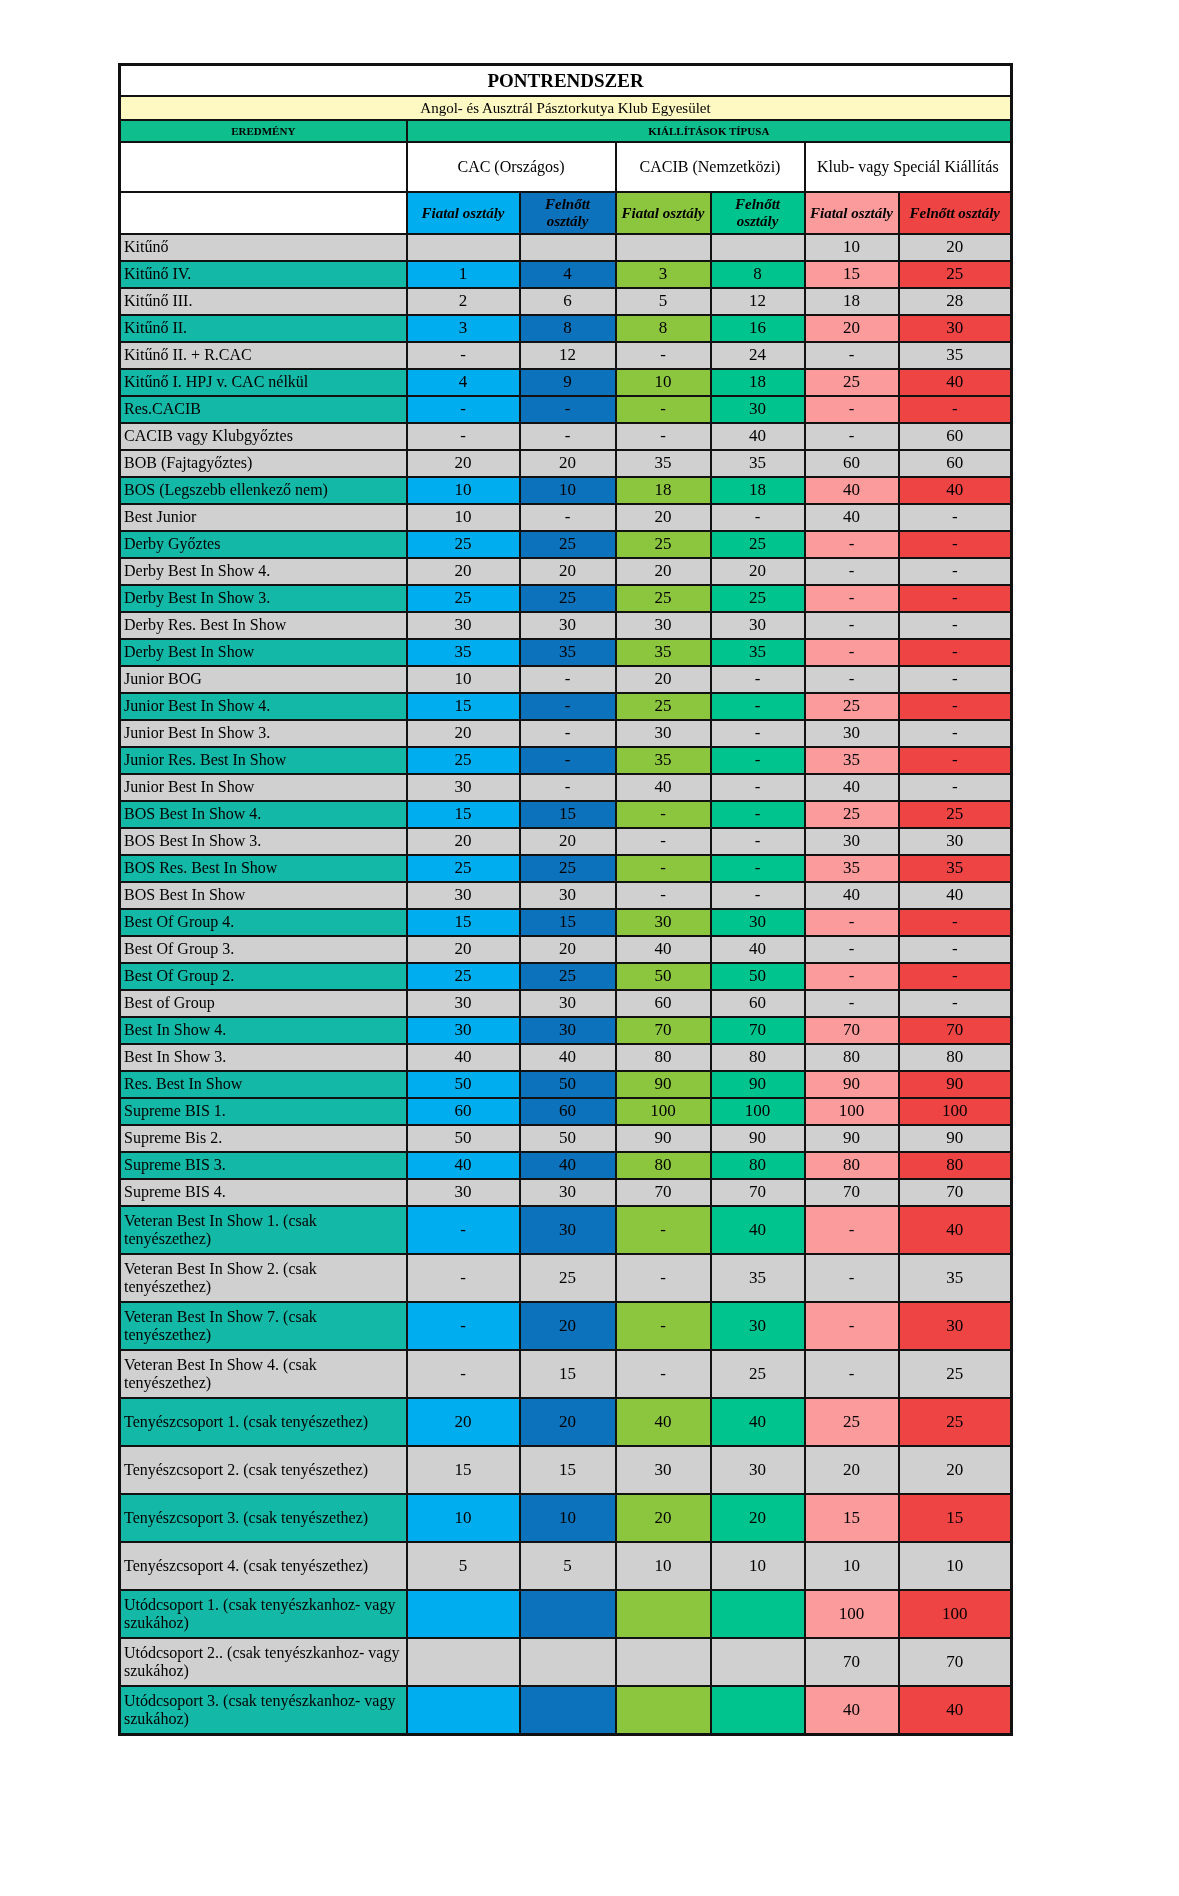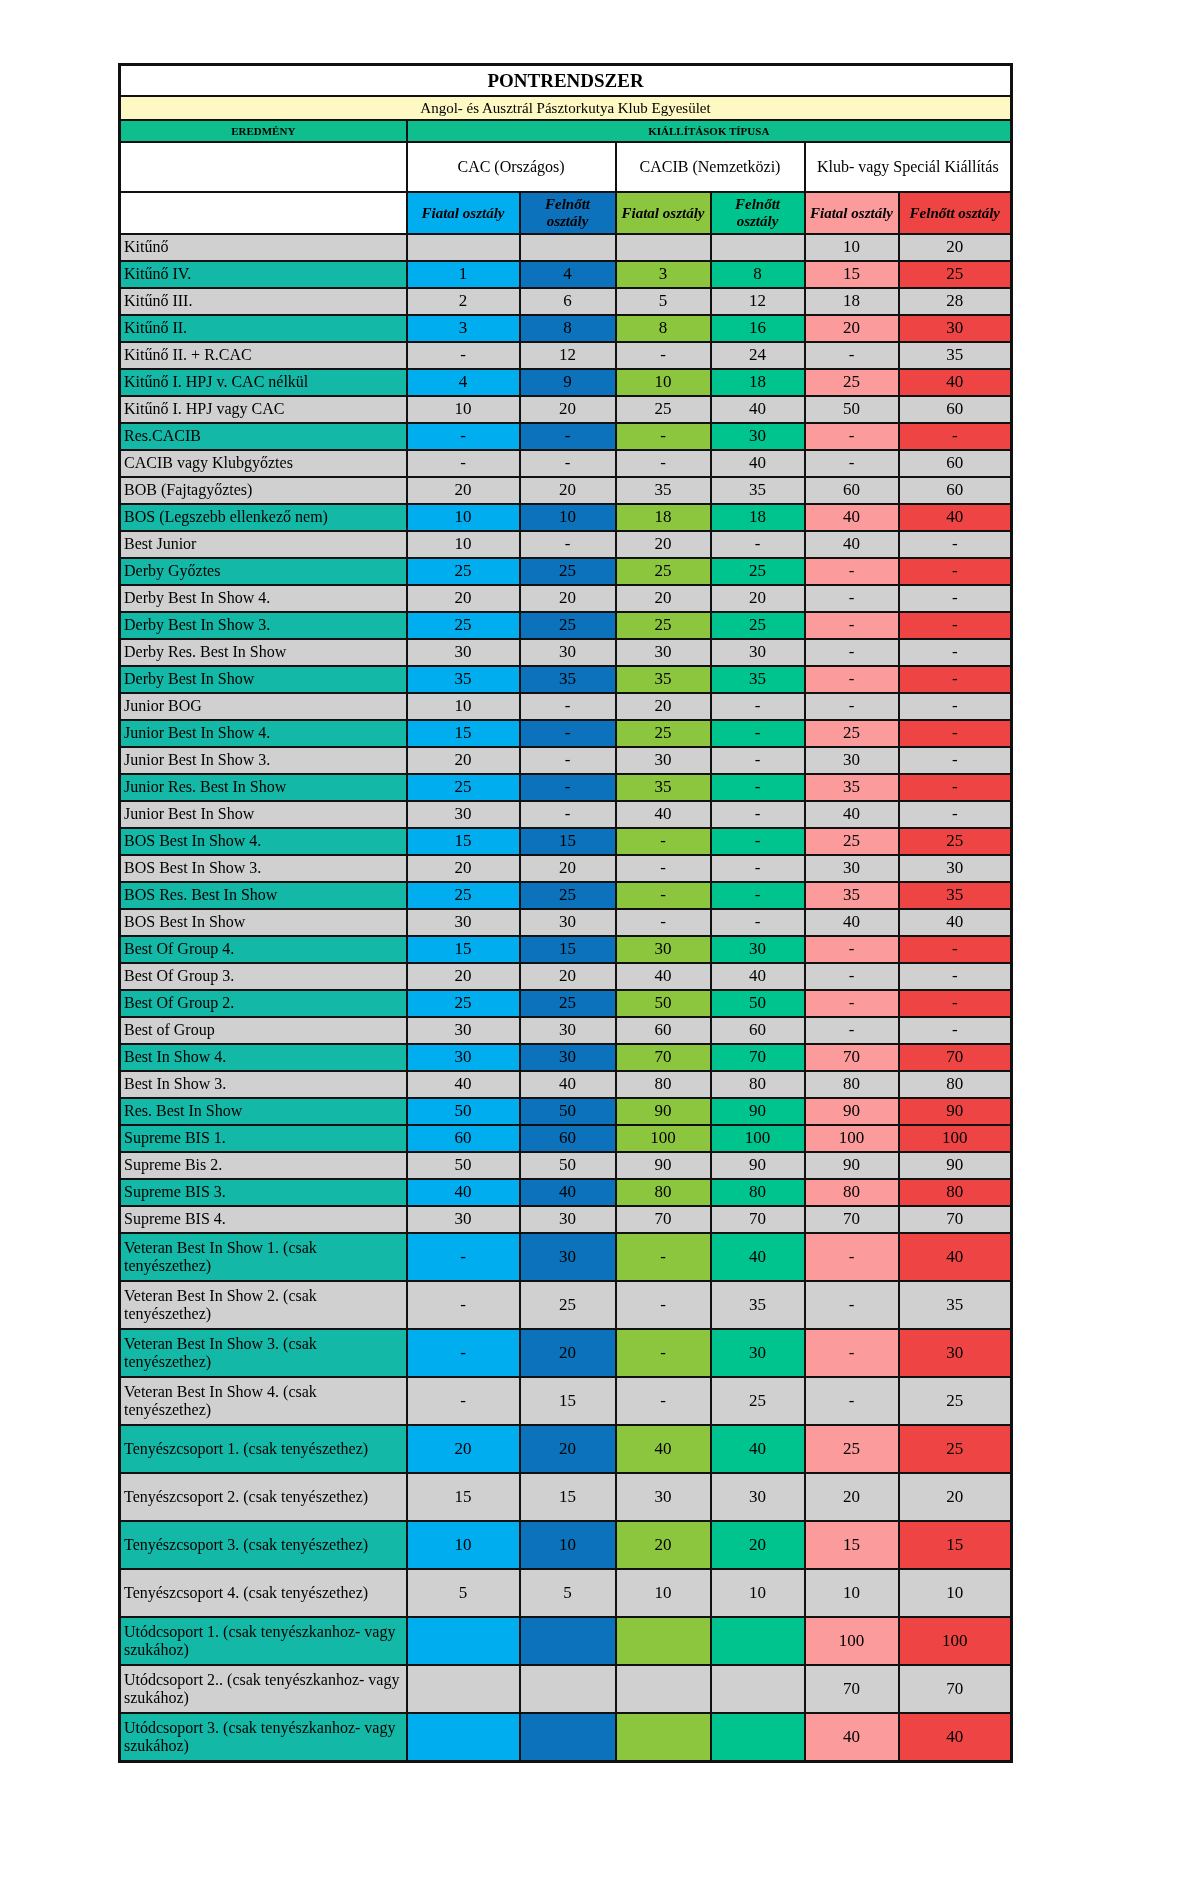--- a/index.html
+++ b/index.html
@@ -141,29 +141,20 @@
       </tr>
       <tr class="row-colored row-single">
         <td class="label-cell">Kitűnő I. HPJ v. CAC nélkül</td>
         <td class="val-cell c0">4</td>
         <td class="val-cell c1">9</td>
         <td class="val-cell c2">10</td>
         <td class="val-cell c3">18</td>
         <td class="val-cell c4">25</td>
         <td class="val-cell c5">40</td>
       </tr>
-      <tr class="row-gray row-single">
-        <td class="label-cell">Kitűnő I. HPJ vagy CAC</td>
-        <td class="val-cell c0">10</td>
-        <td class="val-cell c1">20</td>
-        <td class="val-cell c2">25</td>
-        <td class="val-cell c3">40</td>
-        <td class="val-cell c4">50</td>
-        <td class="val-cell c5">60</td>
-      </tr>
       <tr class="row-colored row-single">
         <td class="label-cell">Res.CACIB</td>
         <td class="val-cell c0">-</td>
         <td class="val-cell c1">-</td>
         <td class="val-cell c2">-</td>
         <td class="val-cell c3">30</td>
         <td class="val-cell c4">-</td>
         <td class="val-cell c5">-</td>
       </tr>
       <tr class="row-gray row-single">
@@ -439,21 +430,21 @@
       <tr class="row-gray row-double">
         <td class="label-cell">Veteran Best In Show 2. (csak tenyészethez)</td>
         <td class="val-cell c0">-</td>
         <td class="val-cell c1">25</td>
         <td class="val-cell c2">-</td>
         <td class="val-cell c3">35</td>
         <td class="val-cell c4">-</td>
         <td class="val-cell c5">35</td>
       </tr>
       <tr class="row-colored row-double">
-        <td class="label-cell">Veteran Best In Show 3. (csak tenyészethez)</td>
+        <td class="label-cell">Veteran Best In Show 7. (csak tenyészethez)</td>
         <td class="val-cell c0">-</td>
         <td class="val-cell c1">20</td>
         <td class="val-cell c2">-</td>
         <td class="val-cell c3">30</td>
         <td class="val-cell c4">-</td>
         <td class="val-cell c5">30</td>
       </tr>
       <tr class="row-gray row-double">
         <td class="label-cell">Veteran Best In Show 4. (csak tenyészethez)</td>
         <td class="val-cell c0">-</td>

